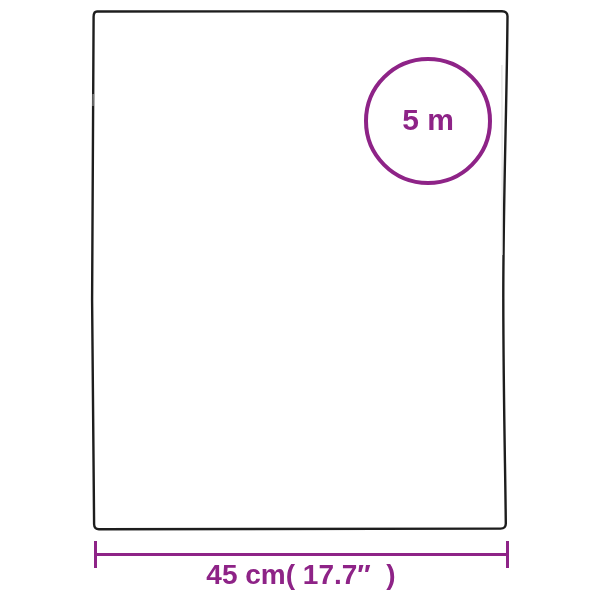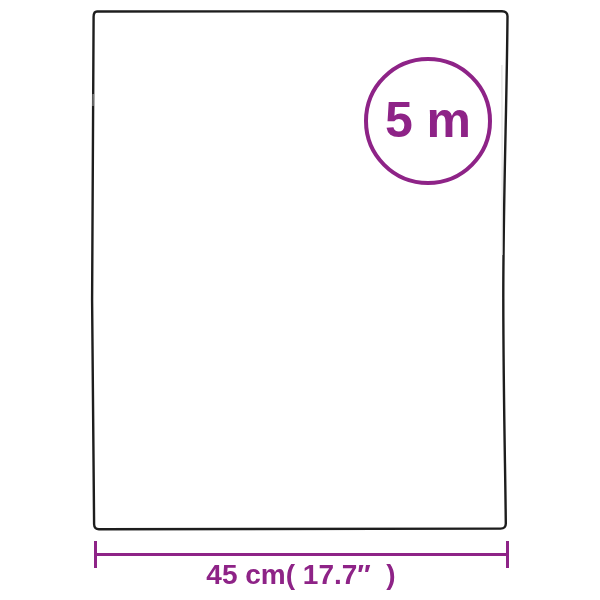--- a/index.html
+++ b/index.html
@@ -32,21 +32,21 @@
     box-sizing: border-box;
     border: 4px solid #8E2387;
     border-radius: 50%;
     background: #ffffff;
     display: flex;
     align-items: center;
     justify-content: center;
   }
   .length-badge .badge-label {
     color: #8E2387;
-    font-size: 50px;
+    font-size: 30px;
     font-weight: bold;
     letter-spacing: 0px;
     line-height: 1;
     white-space: pre;
     transform: translateY(-1px);
   }
   .dim-line {
     position: absolute;
     left: 95px;
     top: 553px;

